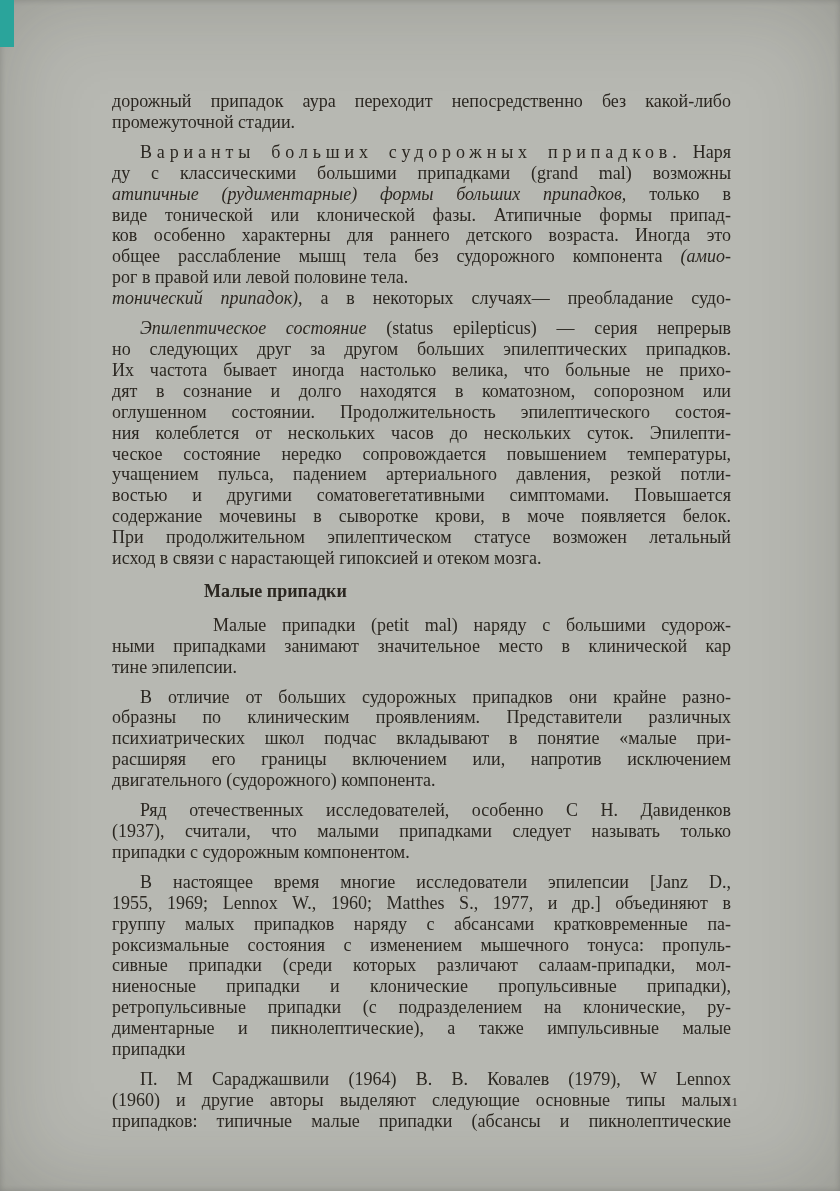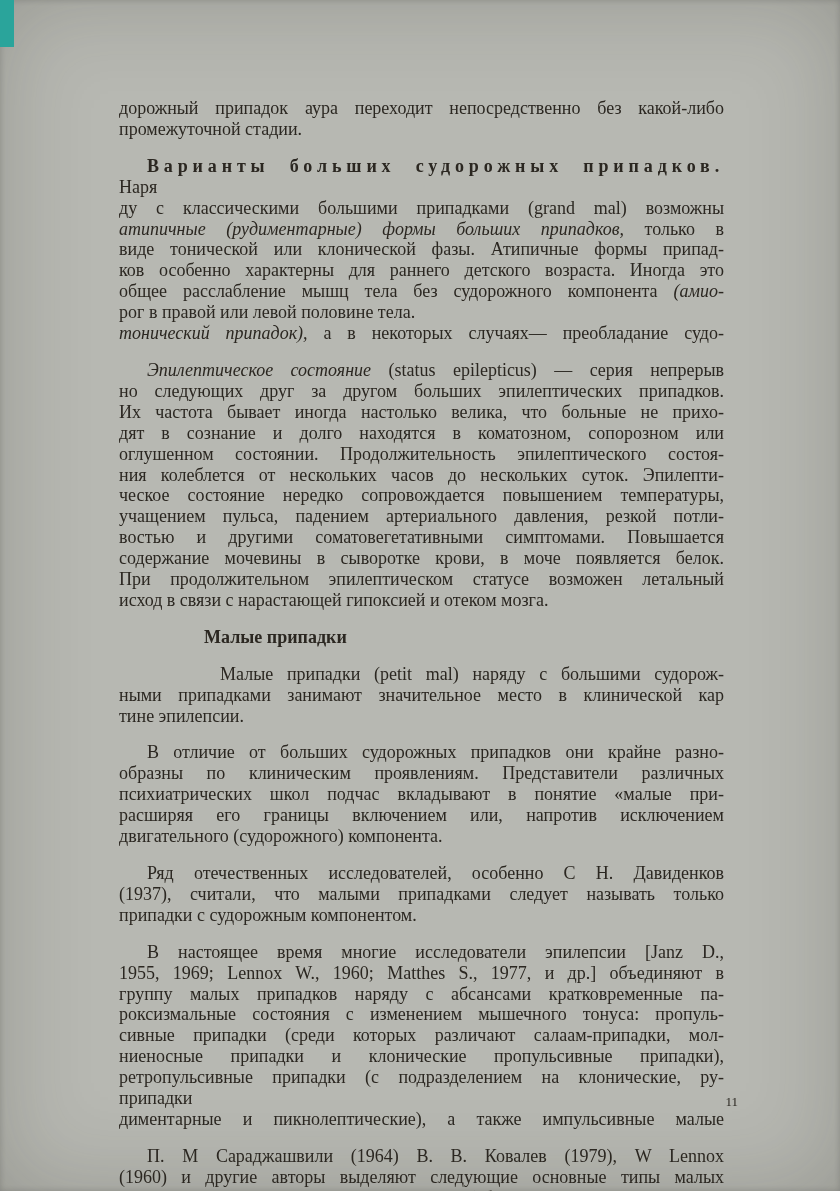--- a/index.html
+++ b/index.html
@@ -25,35 +25,35 @@
     width:14px;height:47px;
     background:var(--teal);
   }
   .text-col{
     position:absolute;
     left:103px;top:82px;width:637px;
     color:var(--ink);
     font-size:18px;
     line-height:20.9px;
   }
-  .para{margin:16px;}
+  .para{margin:9px;}
   .line{
     text-align:justify;
     text-align-last:justify;
     white-space:normal;
   }
   .line.nj{text-align-last:left;}
   .line.first{text-indent:28px;}
   .para.large .line.first{text-indent:101px;}
   .heading{
     font-weight:bold;
     margin:12px 0 13px 101px;
   }
   .it{font-style:italic;}
-  .sp{letter-spacing:0.27em;font-weight:bold;}
+  .sp{letter-spacing:0.27em;}
   .pagenum{
     position:absolute;
     top:1094px;right:102px;
     color:var(--ink);
     font-size:13px;
   }
 </style>
 </head>
 <body>
 
@@ -107,22 +107,22 @@
         <div class="line nj"><span>припадки с судорожным компонентом.</span></div>
       </div>
       <div class="para normal">
         <div class="line first"><span>В настоящее время многие исследователи эпилепсии [Janz D.,</span></div>
         <div class="line"><span>1955, 1969; Lennox W., 1960; Matthes S., 1977, и др.] объединяют в</span></div>
         <div class="line"><span>группу малых припадков наряду с абсансами кратковременные па-</span></div>
         <div class="line"><span>роксизмальные состояния с изменением мышечного тонуса: пропуль-</span></div>
         <div class="line"><span>сивные припадки (среди которых различают салаам-припадки, мол-</span></div>
         <div class="line"><span>ниеносные припадки и клонические пропульсивные припадки),</span></div>
         <div class="line"><span>ретропульсивные припадки (с подразделением на клонические, ру-</span></div>
+        <div class="line"><span>диментарные и пикнолептические), а также импульсивные малые</span></div>
         <div class="line nj"><span>припадки</span></div>
-        <div class="line"><span>диментарные и пикнолептические), а также импульсивные малые</span></div>
       </div>
       <div class="para normal">
         <div class="line first"><span>П. М Сараджашвили (1964) В. В. Ковалев (1979), W Lennox</span></div>
         <div class="line"><span>(1960) и другие авторы выделяют следующие основные типы малых</span></div>
         <div class="line"><span>припадков: типичные малые припадки (абсансы и пикнолептические</span></div>
       </div>
     </div>
   <div class="pagenum">11</div>
 </div>
 

